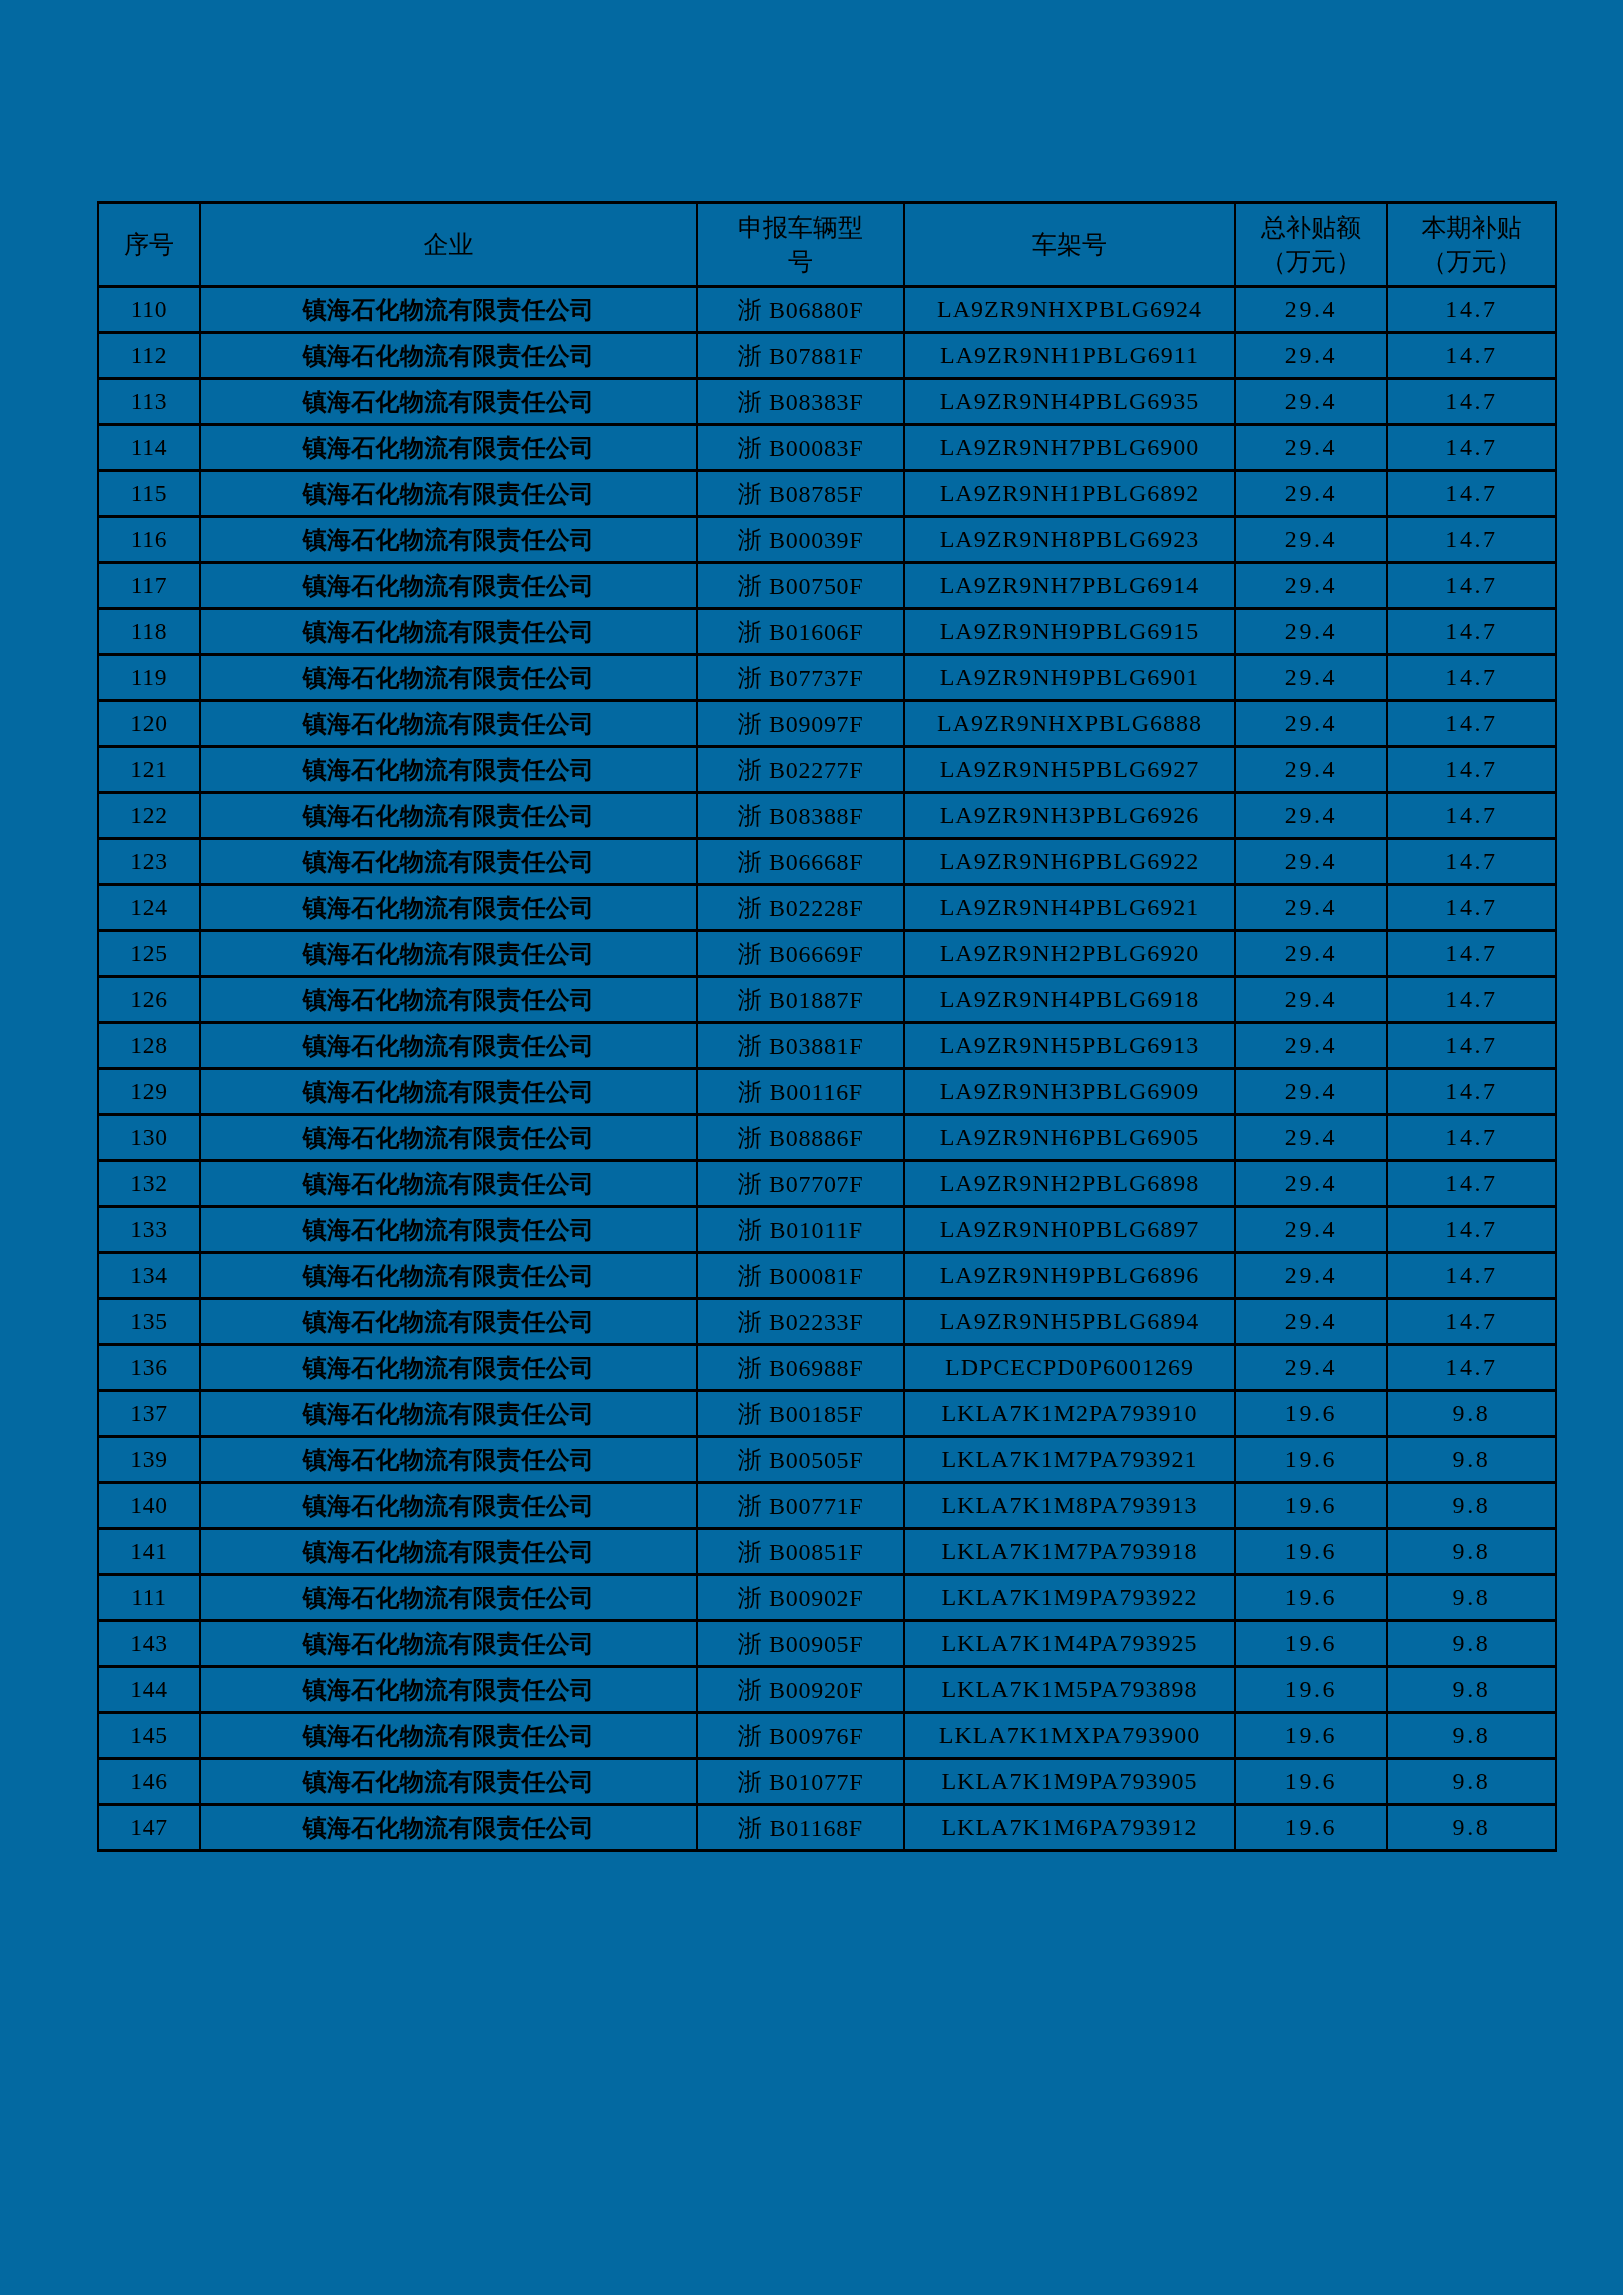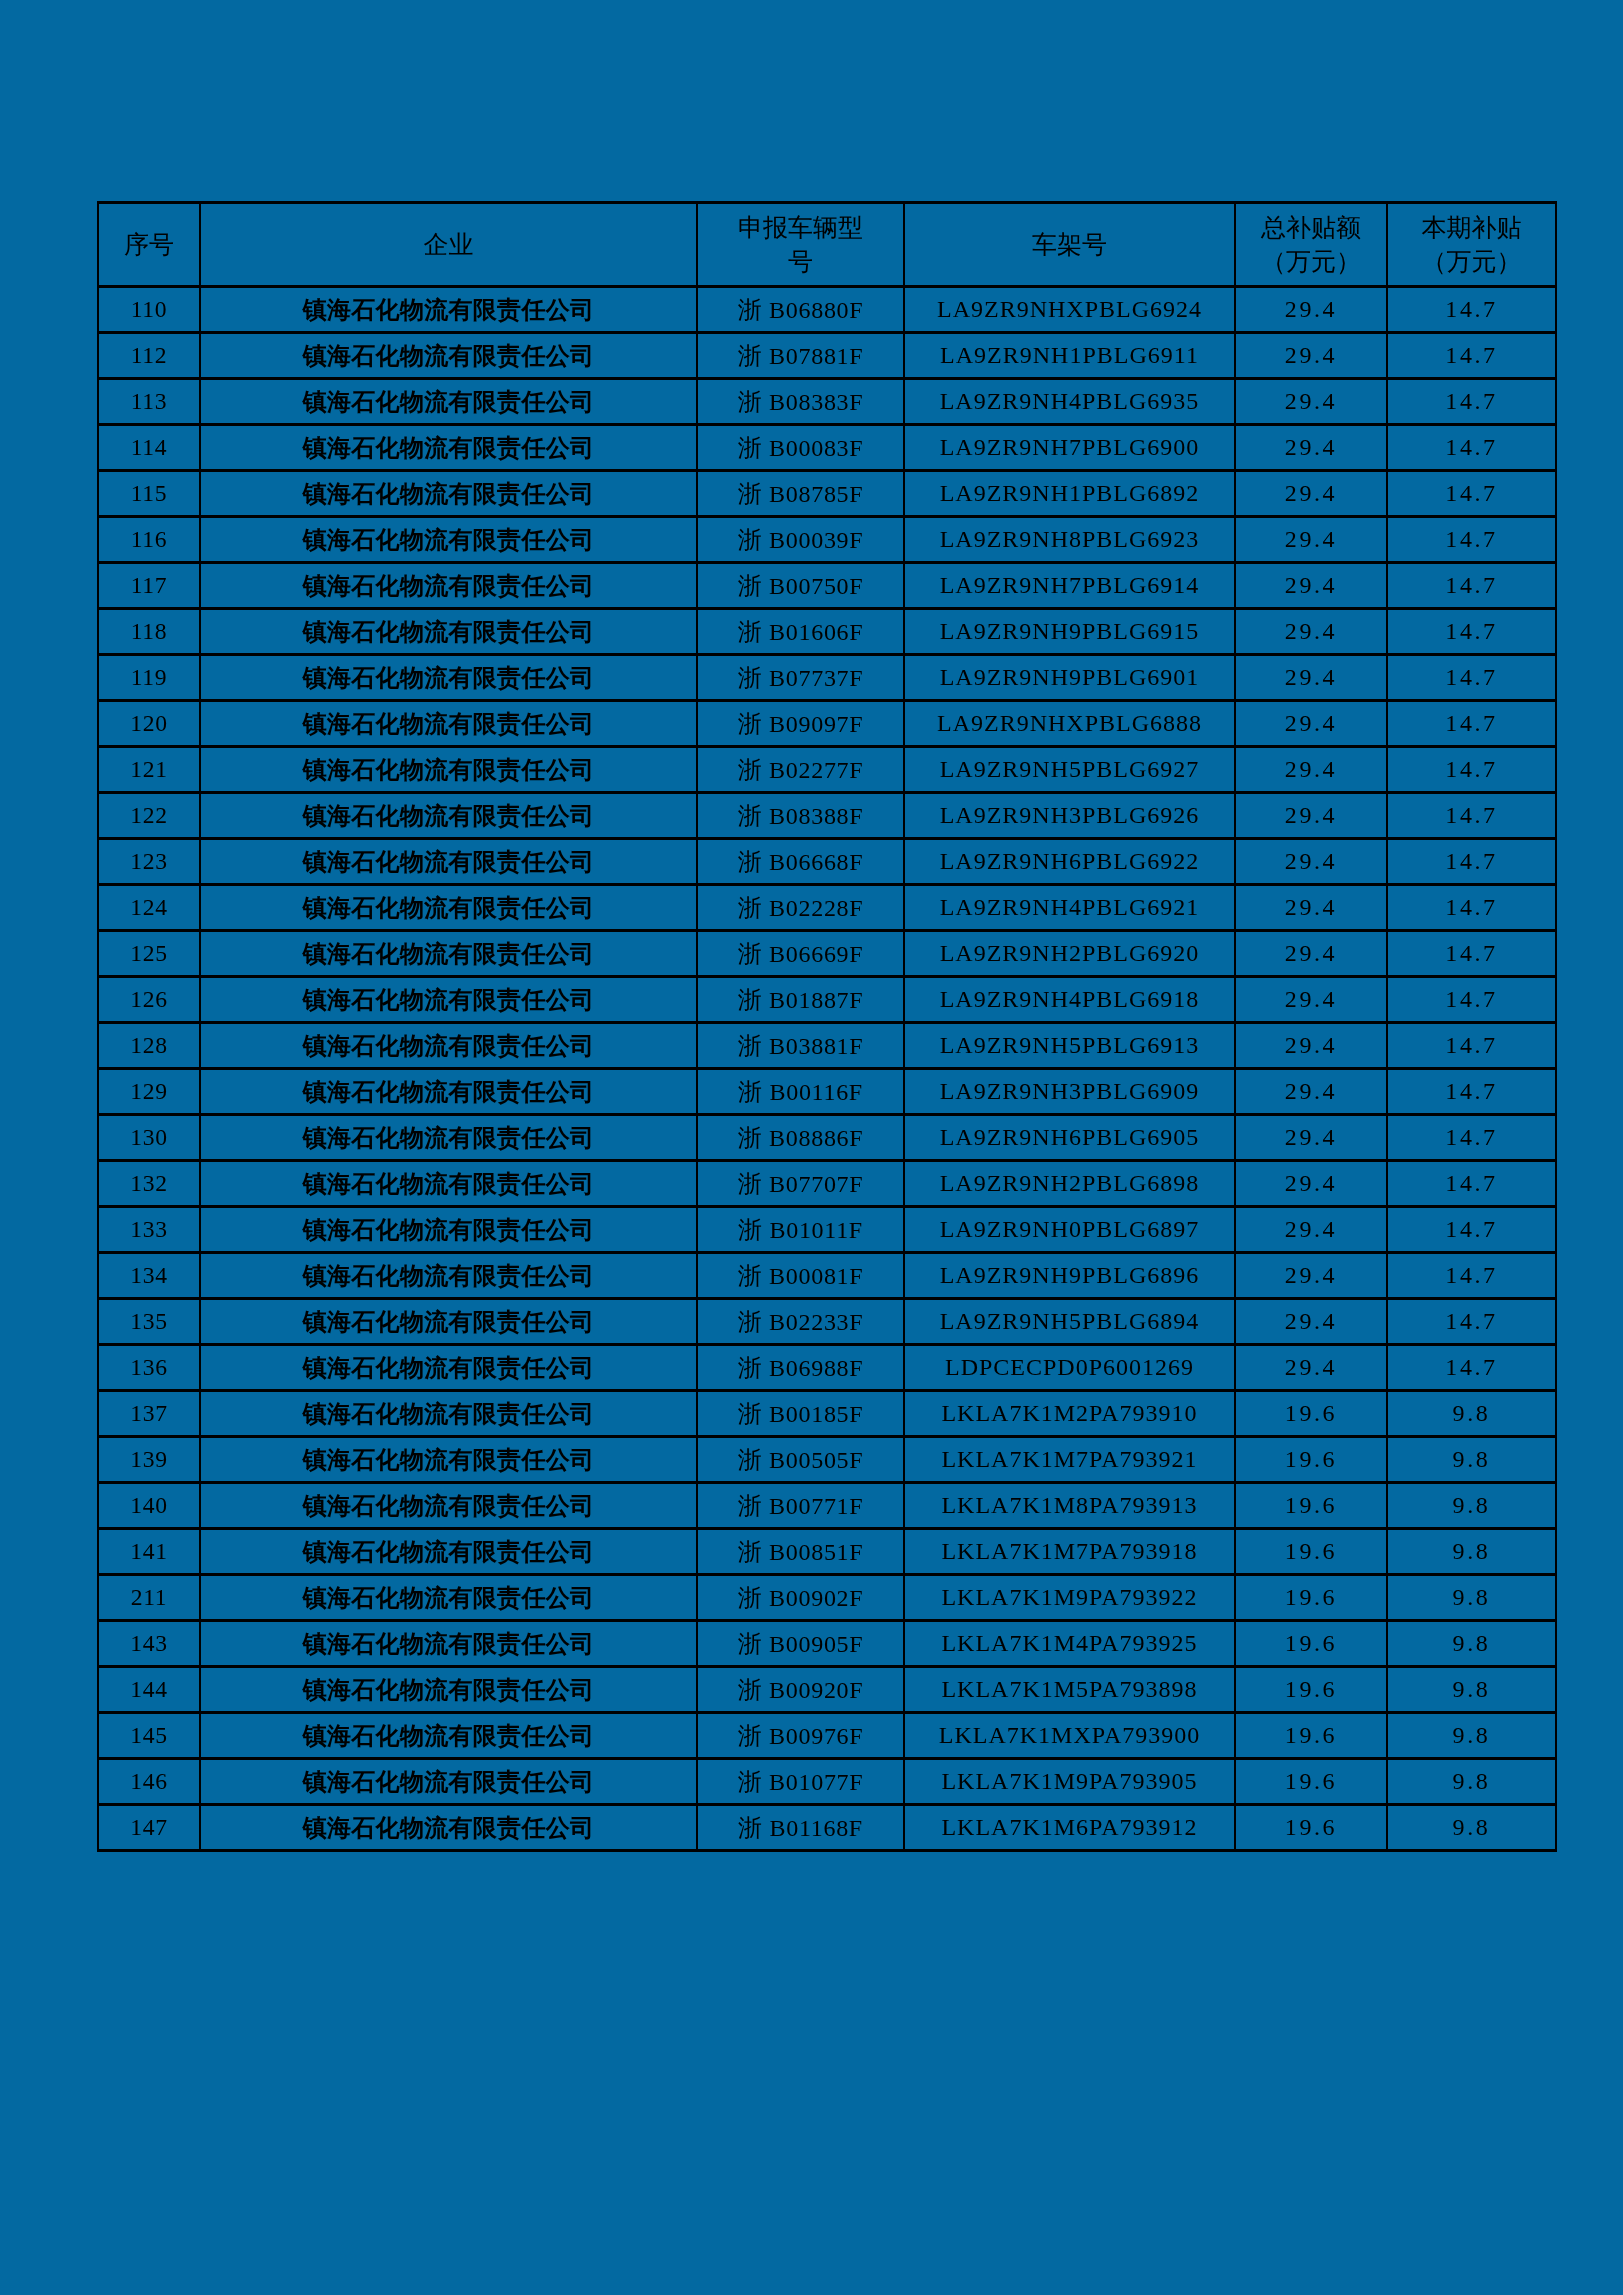--- a/index.html
+++ b/index.html
@@ -294,21 +294,21 @@
   </tr>
         <tr>
     <td class="c-no">141</td>
     <td class="c-company">镇海石化物流有限责任公司</td>
     <td class="c-model">浙 B00851F</td>
     <td class="c-vin">LKLA7K1M7PA793918</td>
     <td class="c-total">19.6</td>
     <td class="c-current">9.8</td>
   </tr>
         <tr>
-    <td class="c-no">211</td>
+    <td class="c-no">111</td>
     <td class="c-company">镇海石化物流有限责任公司</td>
     <td class="c-model">浙 B00902F</td>
     <td class="c-vin">LKLA7K1M9PA793922</td>
     <td class="c-total">19.6</td>
     <td class="c-current">9.8</td>
   </tr>
         <tr>
     <td class="c-no">143</td>
     <td class="c-company">镇海石化物流有限责任公司</td>
     <td class="c-model">浙 B00905F</td>

